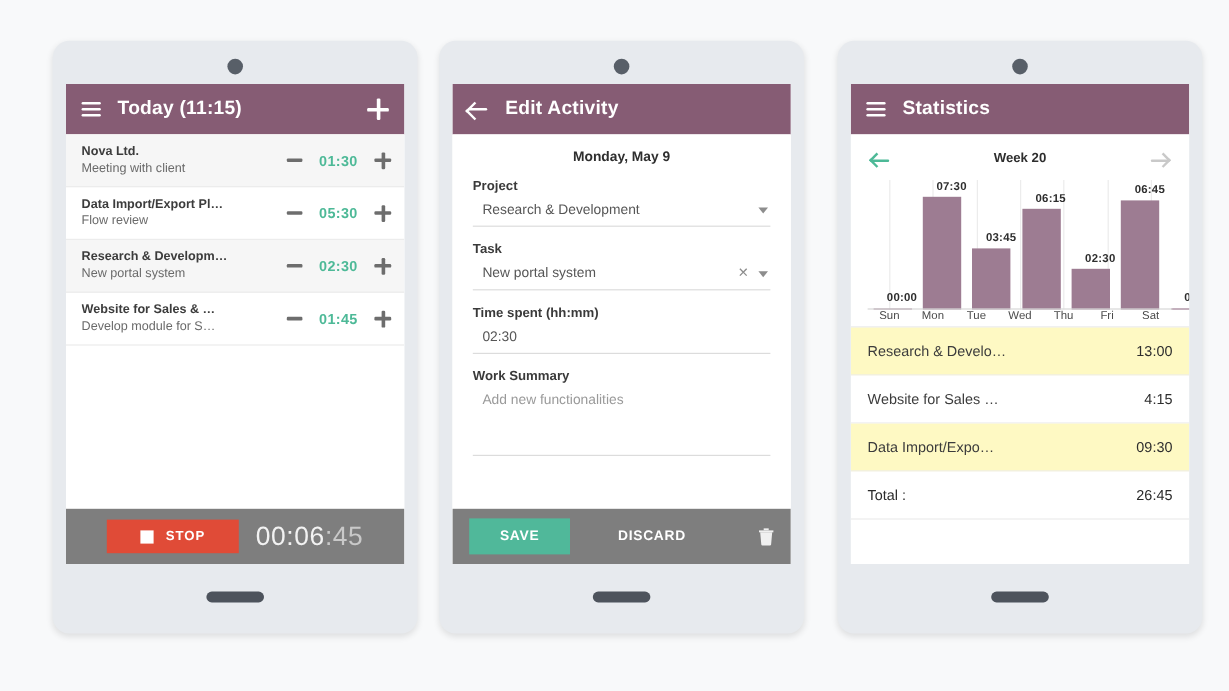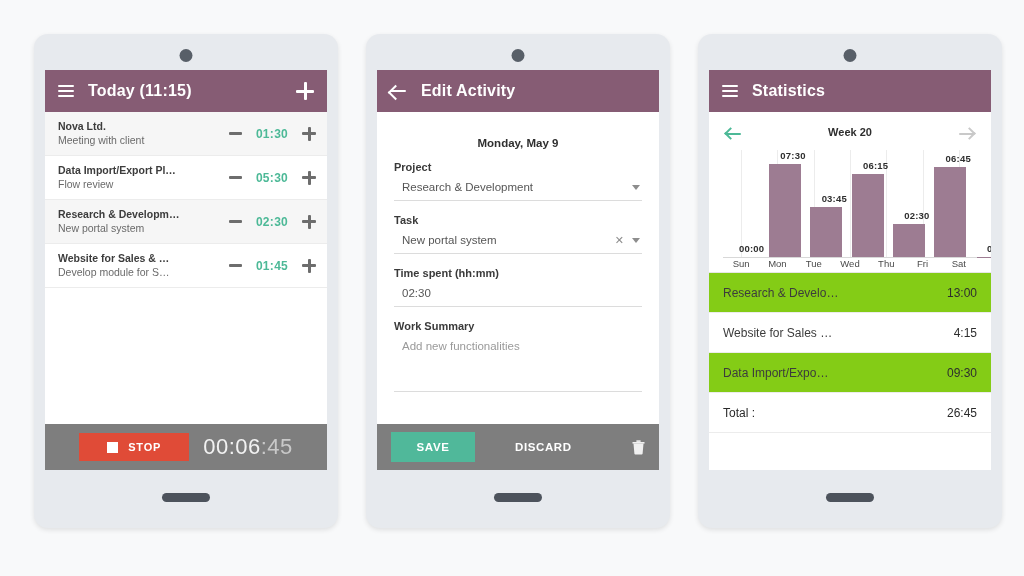--- a/index.html
+++ b/index.html
@@ -14,21 +14,21 @@
 
   
   .phone{
     position:absolute;
     top:34px;
     width:304px;height:494px;
     background:#e7eaee;
     border-radius:14px;
     box-shadow:0 2px 5px rgba(0,0,0,.10);
   }
-  #phone-1{left:34px;}
+  #phone-1{left:44px;}
   #phone-2{left:366px;}
   #phone-3{left:698px;}
 
   .camera{
     position:absolute;top:15px;left:50%;transform:translateX(-50%);
     width:13px;height:13px;border-radius:50%;background:#585f68;
   }
   .home-bar{
     position:absolute;bottom:26px;left:50%;transform:translateX(-50%);
     width:48px;height:9px;border-radius:5px;background:#4d535c;
@@ -116,21 +116,21 @@
   }
   .stop-square{width:11px;height:11px;background:#fff;margin-right:10px;}
   .timer{
     margin-left:14px;font-size:22px;color:#f2f2f2;letter-spacing:.5px;font-weight:400;
   }
   .timer .sec{color:#c9c9c9;}
 
   
   .form{flex:1 1 auto;background:#fff;padding:13px 17px 0 17px;box-sizing:border-box;}
   .form-date{
-    text-align:center;font-size:11.5px;font-weight:bold;color:#2f2f2f;margin-bottom:12px;margin-top:12px;
+    text-align:center;font-size:11.5px;font-weight:bold;color:#2f2f2f;margin-bottom:12px;
   }
   .field-label{font-size:11px;font-weight:bold;color:#3a3a3a;margin-bottom:7px;}
   .field{
     border-bottom:1px solid #dcdcdc;
     padding:0 2px 6px 8px;
     display:flex;align-items:flex-end;
     margin-bottom:13px;
   }
   .field-value{font-size:11.5px;color:#565656;flex:1 1 auto;line-height:14px;}
   .field-value.placeholder{color:#9a9a9a;}
@@ -196,21 +196,21 @@
   }
   .dayname{flex:1 1 0;text-align:center;font-size:9.5px;color:#4a4a4a;}
 
   .stats-list{border-top:1px solid #e6e6e6;}
   .stat-row{
     display:flex;align-items:center;justify-content:space-between;
     height:40px;padding:0 14px;box-sizing:border-box;
     border-bottom:1px solid #ececec;
     background:#fff;
   }
-  .stat-row.alt{background:#84cc16;}
+  .stat-row.alt{background:#fef9c3;}
   .stat-name{font-size:12px;color:#3c3c3c;}
   .stat-val{font-size:12px;color:#2e2e2e;}
   .stat-row.total .stat-name,.stat-row.total .stat-val{font-weight:normal;color:#2a2a2a;}
 </style>
 </head>
 <body>
 
 <div class="stage">
 
   <div class="phone" id="phone-1">

